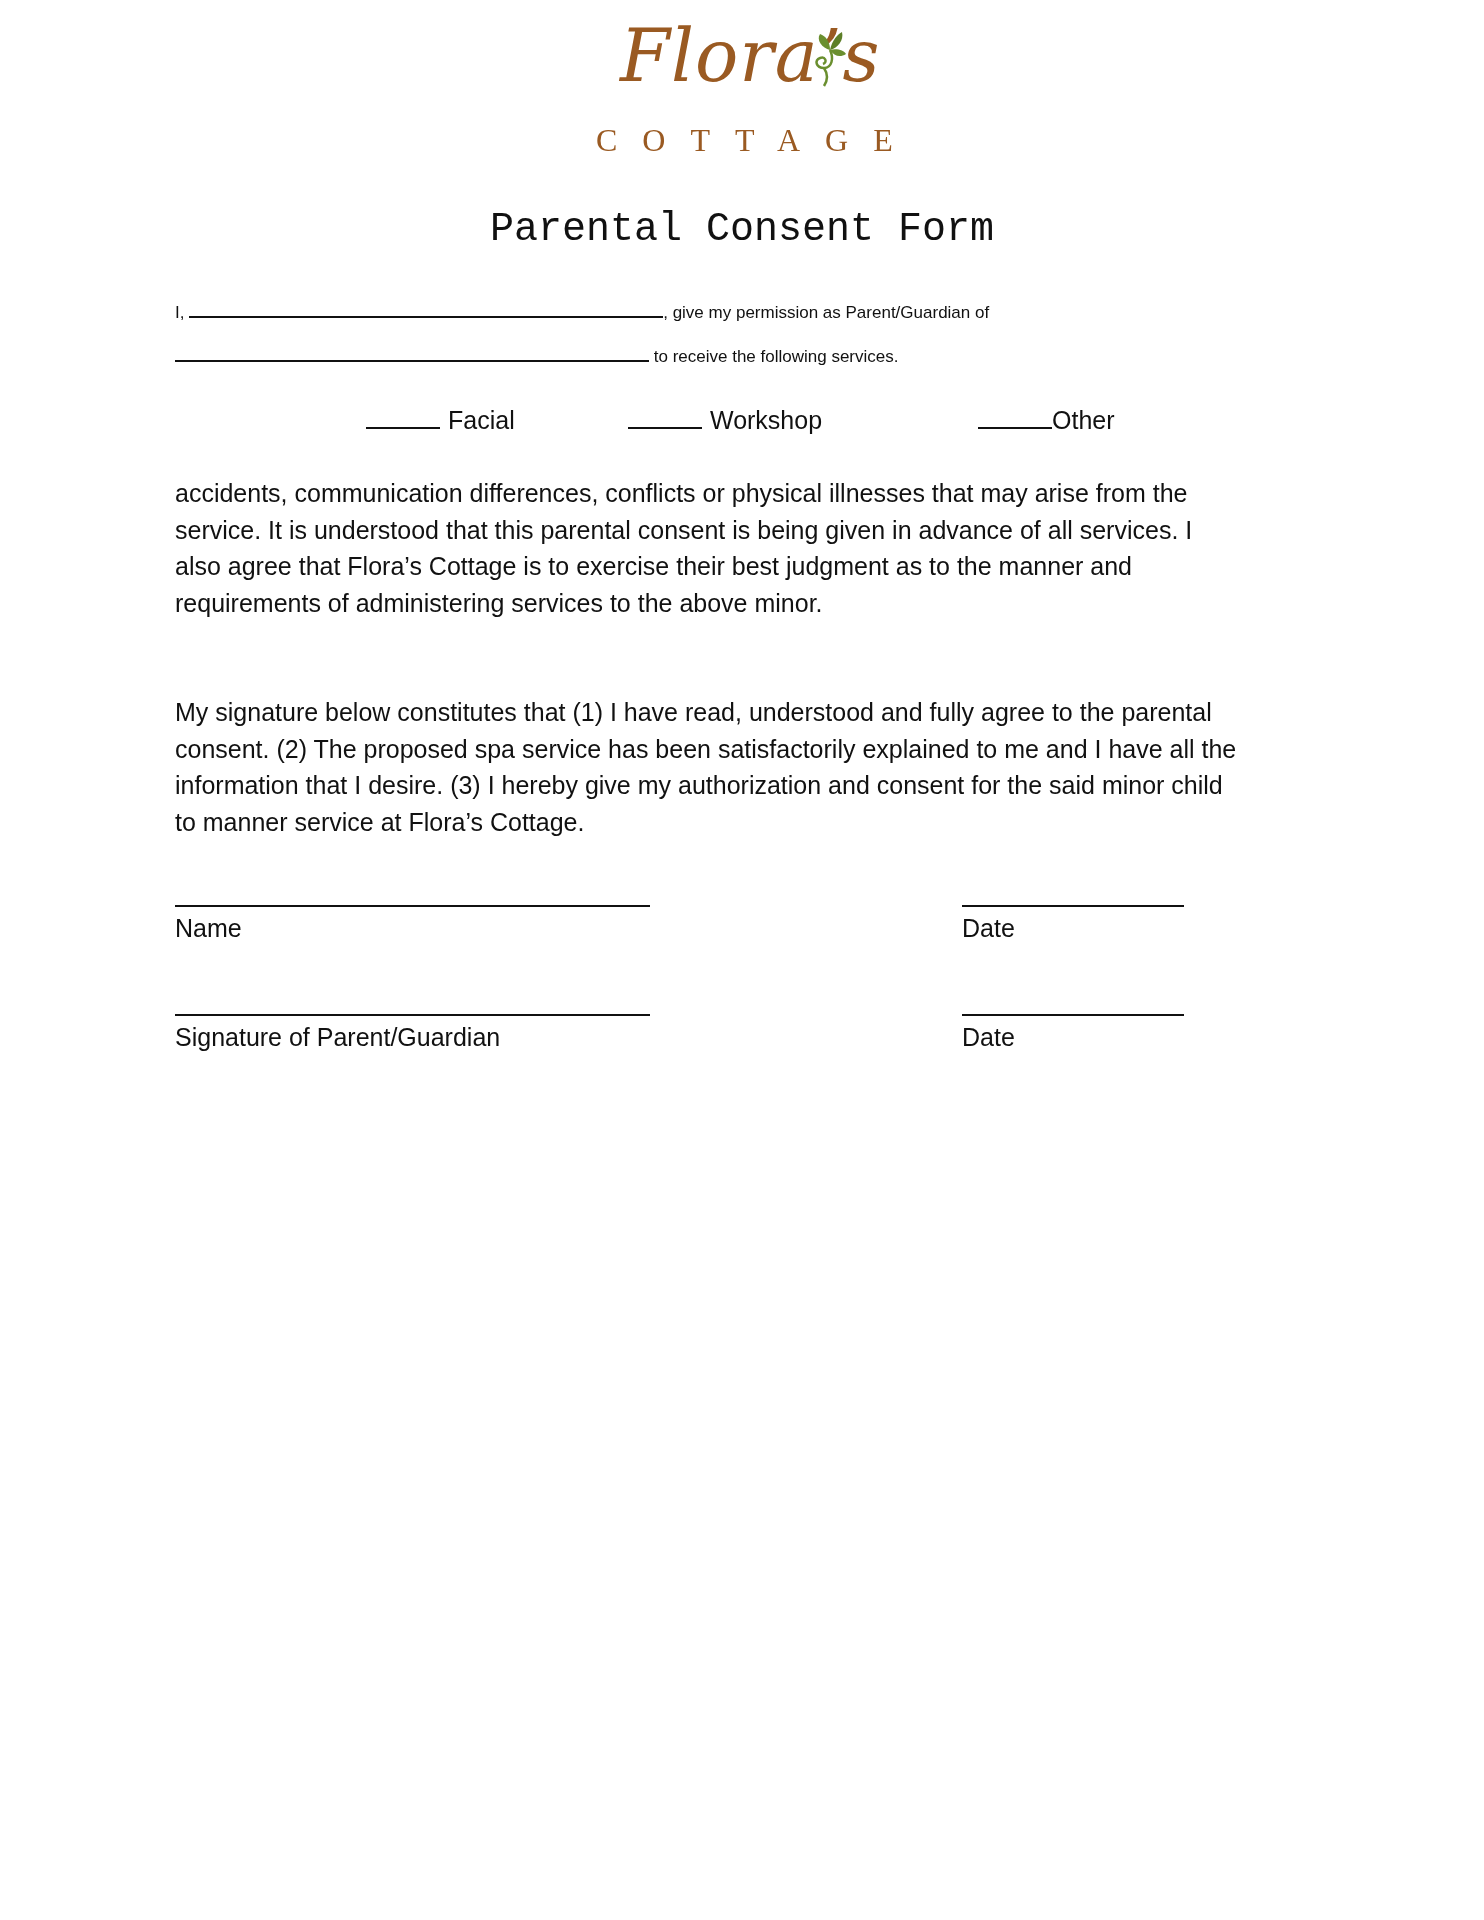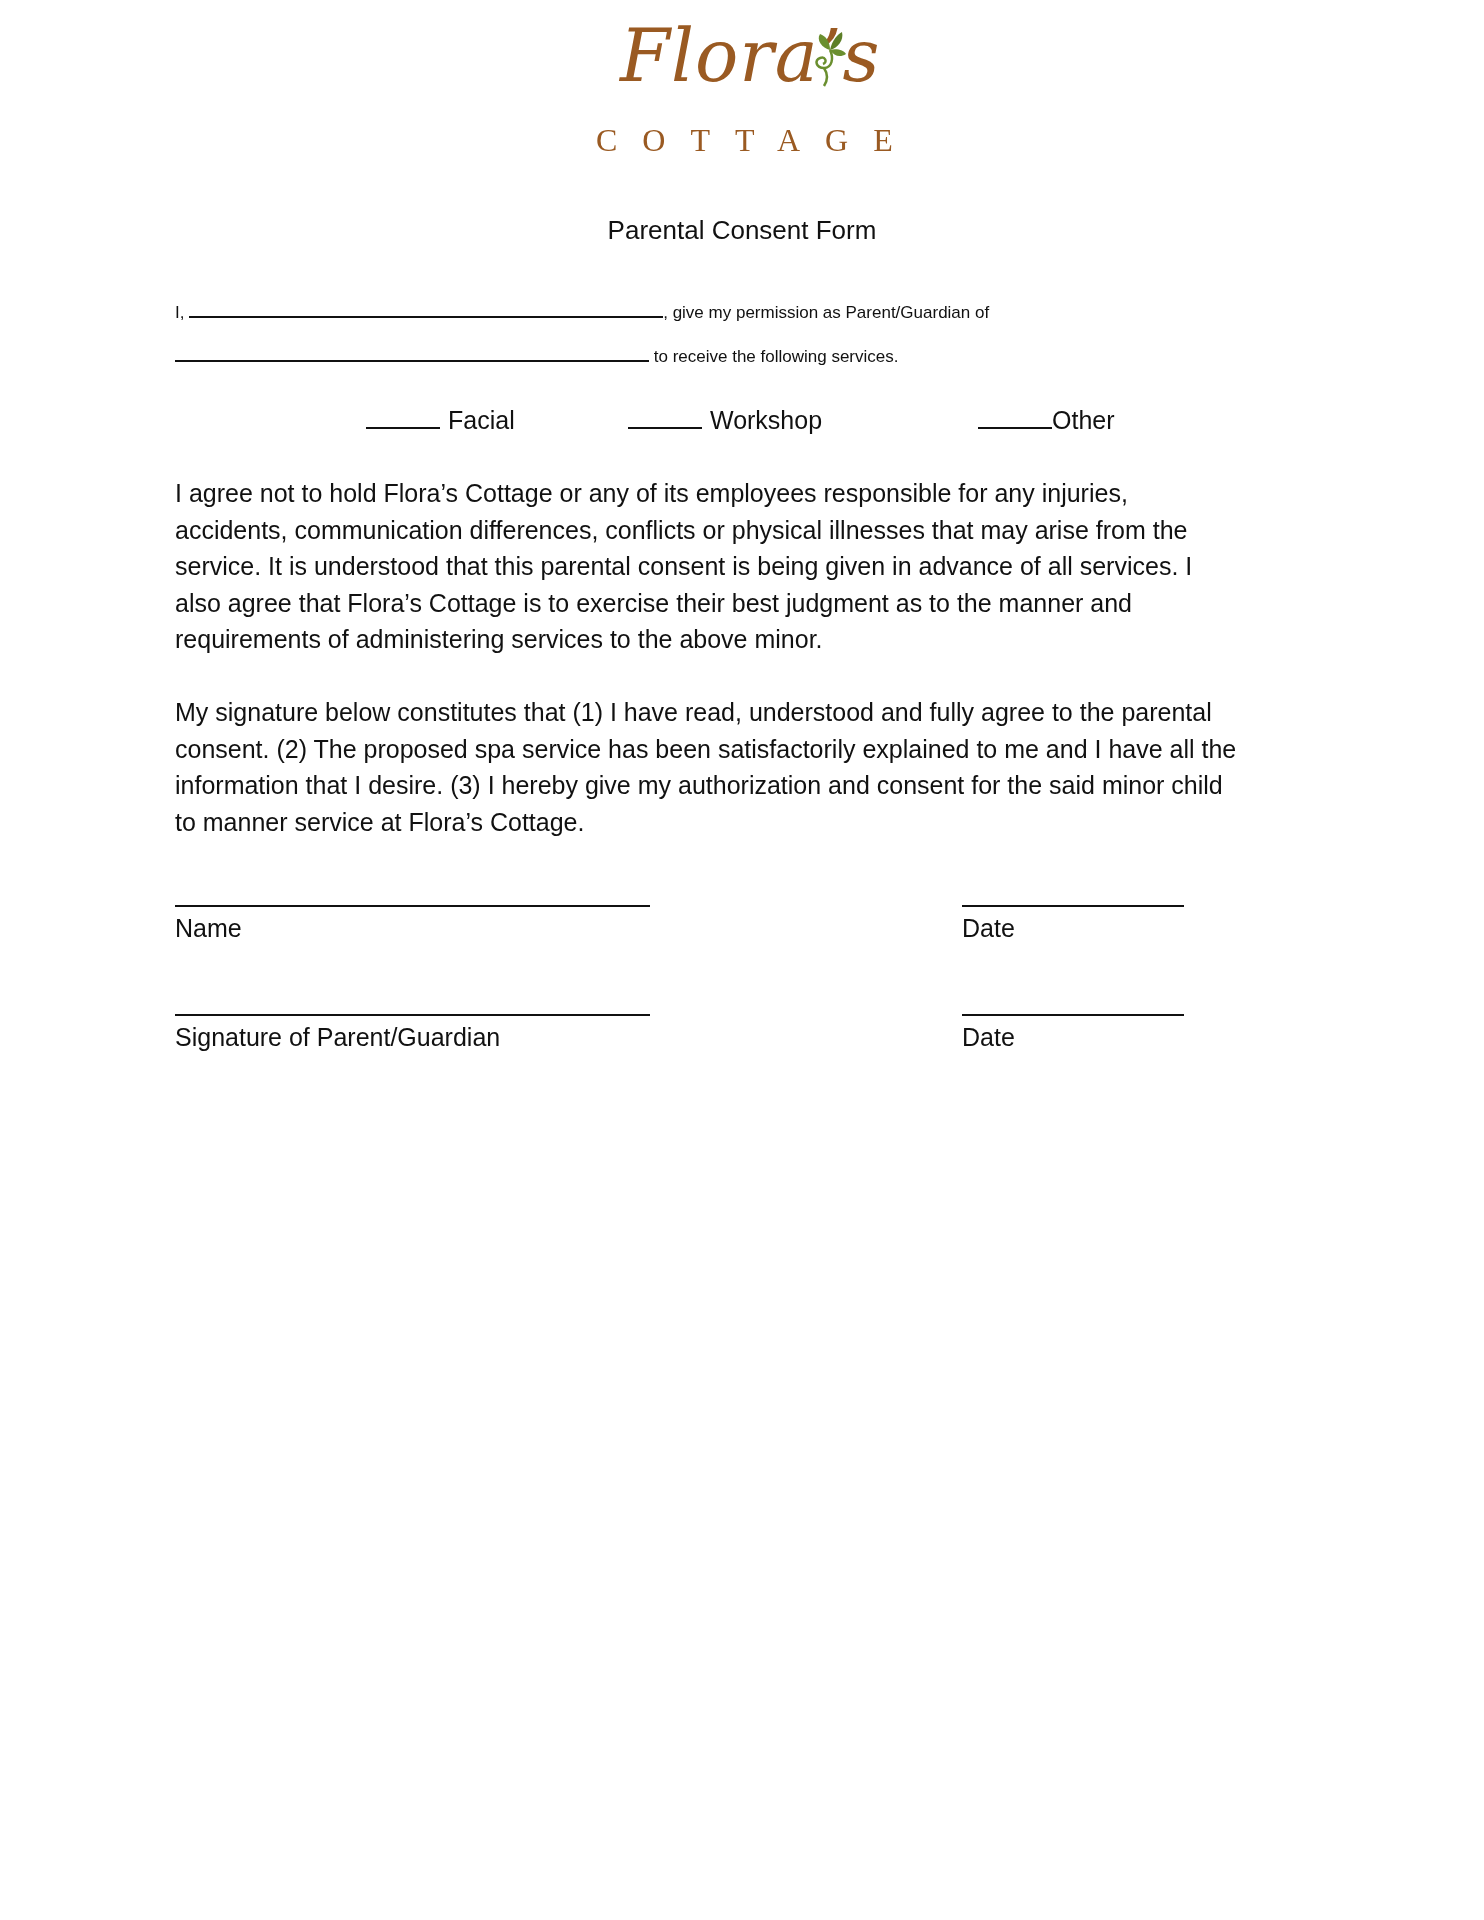--- a/index.html
+++ b/index.html
@@ -58,22 +58,23 @@
       color: #9a5a22;
       line-height: 1;
     }
     
     .title {
       position: absolute;
       left: 0;
       width: 1484px;
       top: 210px;
       text-align: center;
-      font-size: 26px;
+      font-size: 40px;
       line-height: 40px;
+      font-family: Liberation Mono, monospace;
     }
     .text {
       position: absolute;
       left: 175px;
       font-size: 17px;
       line-height: 36.5px;
       white-space: nowrap;
     }
     .para {
       position: absolute;
@@ -147,21 +148,20 @@
     <span class="blank"></span><span>Facial</span>
   </div>
   <div class="service" style="left:628px;">
     <span class="blank"></span><span>Workshop</span>
   </div>
   <div class="service other" style="left:978px;">
     <span class="blank"></span><span>Other</span>
   </div>
 
   <div class="para" style="top:475px;">
-    <span class="line">I agree not to hold Flora’s Cottage or any of its employees responsible for any injuries,</span>
     <span class="line">accidents, communication differences, conflicts or physical illnesses that may arise from the</span>
     <span class="line">service. It is understood that this parental consent is being given in advance of all services. I</span>
     <span class="line">also agree that Flora’s Cottage is to exercise their best judgment as to the manner and</span>
     <span class="line">requirements of administering services to the above minor.</span>
   </div>
 
   <div class="para" style="top:694px;">
     <span class="line">My signature below constitutes that (1) I have read, understood and fully agree to the parental</span>
     <span class="line">consent. (2) The proposed spa service has been satisfactorily explained to me and I have all the</span>
     <span class="line">information that I desire. (3) I hereby give my authorization and consent for the said minor child</span>

